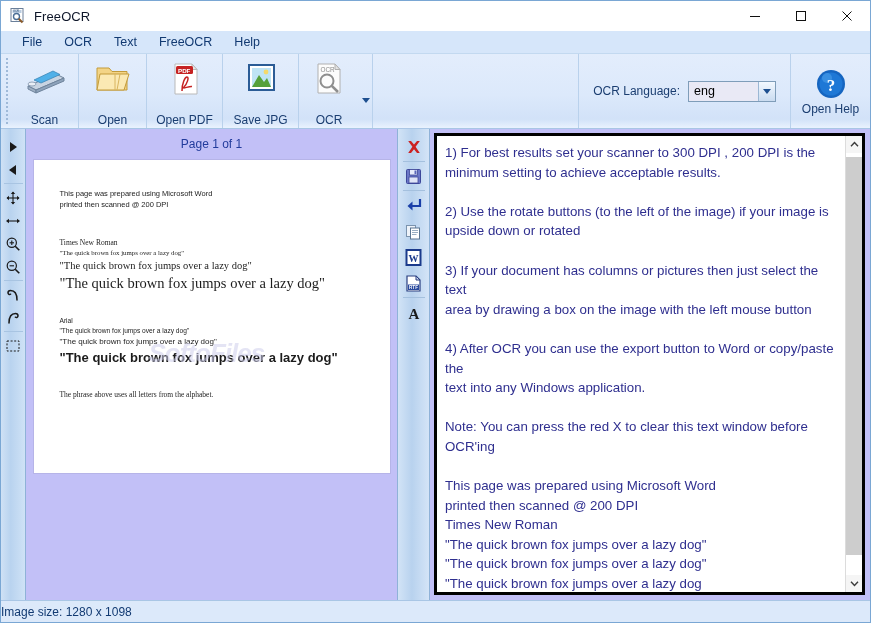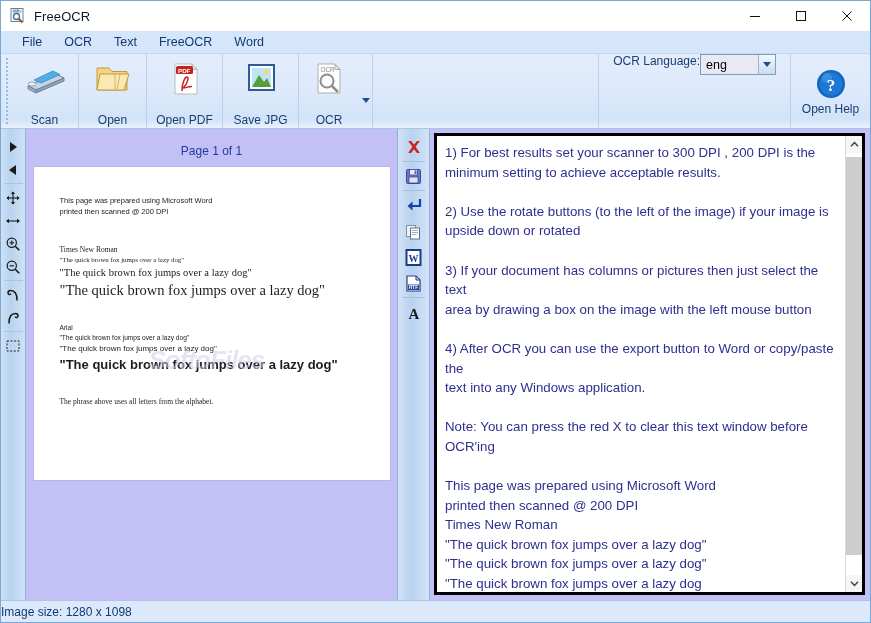--- a/index.html
+++ b/index.html
@@ -114,27 +114,28 @@
   }
   .caret-dn {
     width: 0; height: 0;
     border-left: 4px solid transparent;
     border-right: 4px solid transparent;
     border-top: 5px solid #1d4f8f;
   }
   .ribbon-spacer { flex: 1 1 auto; }
   .lang-group {
     display: flex;
-    align-items: flex-start;
+    align-items: center;
     padding: 0 14px;
     border-left: 1px solid #b9d1ec;
+    gap: 8px;
   }
   .lang-label { font-size: 12px; color: #1b3e71; }
   .lang-select {
-    width: 76px; height: 21px;
+    width: 88px; height: 21px;
     background: #e9e9f5;
     border: 1px solid #7f9db9;
     display: flex; align-items: center;
     font-size: 12.5px; color: #000;
     padding-left: 5px;
     position: relative;
   }
   .lang-select .dd {
     position: absolute; right: 0; top: 0;
     width: 17px; height: 19px;
@@ -189,21 +190,21 @@
     display: flex;
     flex-direction: column;
     min-width: 0;
     position: relative;
     overflow: hidden;
   }
   .pagelabel {
     text-align: center;
     font-size: 12px;
     color: #223b9c;
-    padding: 15px 0 4px;
+    padding: 8px 0 4px;
     flex: 0 0 auto;
   }
   .page-wrap {
     flex: 1 1 auto;
     display: flex;
     justify-content: center;
     padding-top: 4px;
     position: relative;
   }
   .page {
@@ -359,21 +360,21 @@
           </svg>
       </div>
     </div>
   </div>
 
   <div class="menubar">
     <div class="menu-item">File</div>
     <div class="menu-item">OCR</div>
     <div class="menu-item">Text</div>
     <div class="menu-item">FreeOCR</div>
-    <div class="menu-item">Word</div>
+    <div class="menu-item">Help</div>
   </div>
 
   <div class="ribbon">
     <div class="grip"></div>
 
     <div class="tool">
       <span class="glyph">
         <svg width="44" height="34" viewBox="0 0 44 34">
           <path d="M5 24 L33 12 L41 16 L13 28 Z" fill="#c8d4e2" stroke="#6f849c" stroke-width="1"></path>
           <path d="M5 24 L5 27 L13 31 L13 28 Z" fill="#9fb0c4" stroke="#6f849c" stroke-width="1"></path>

